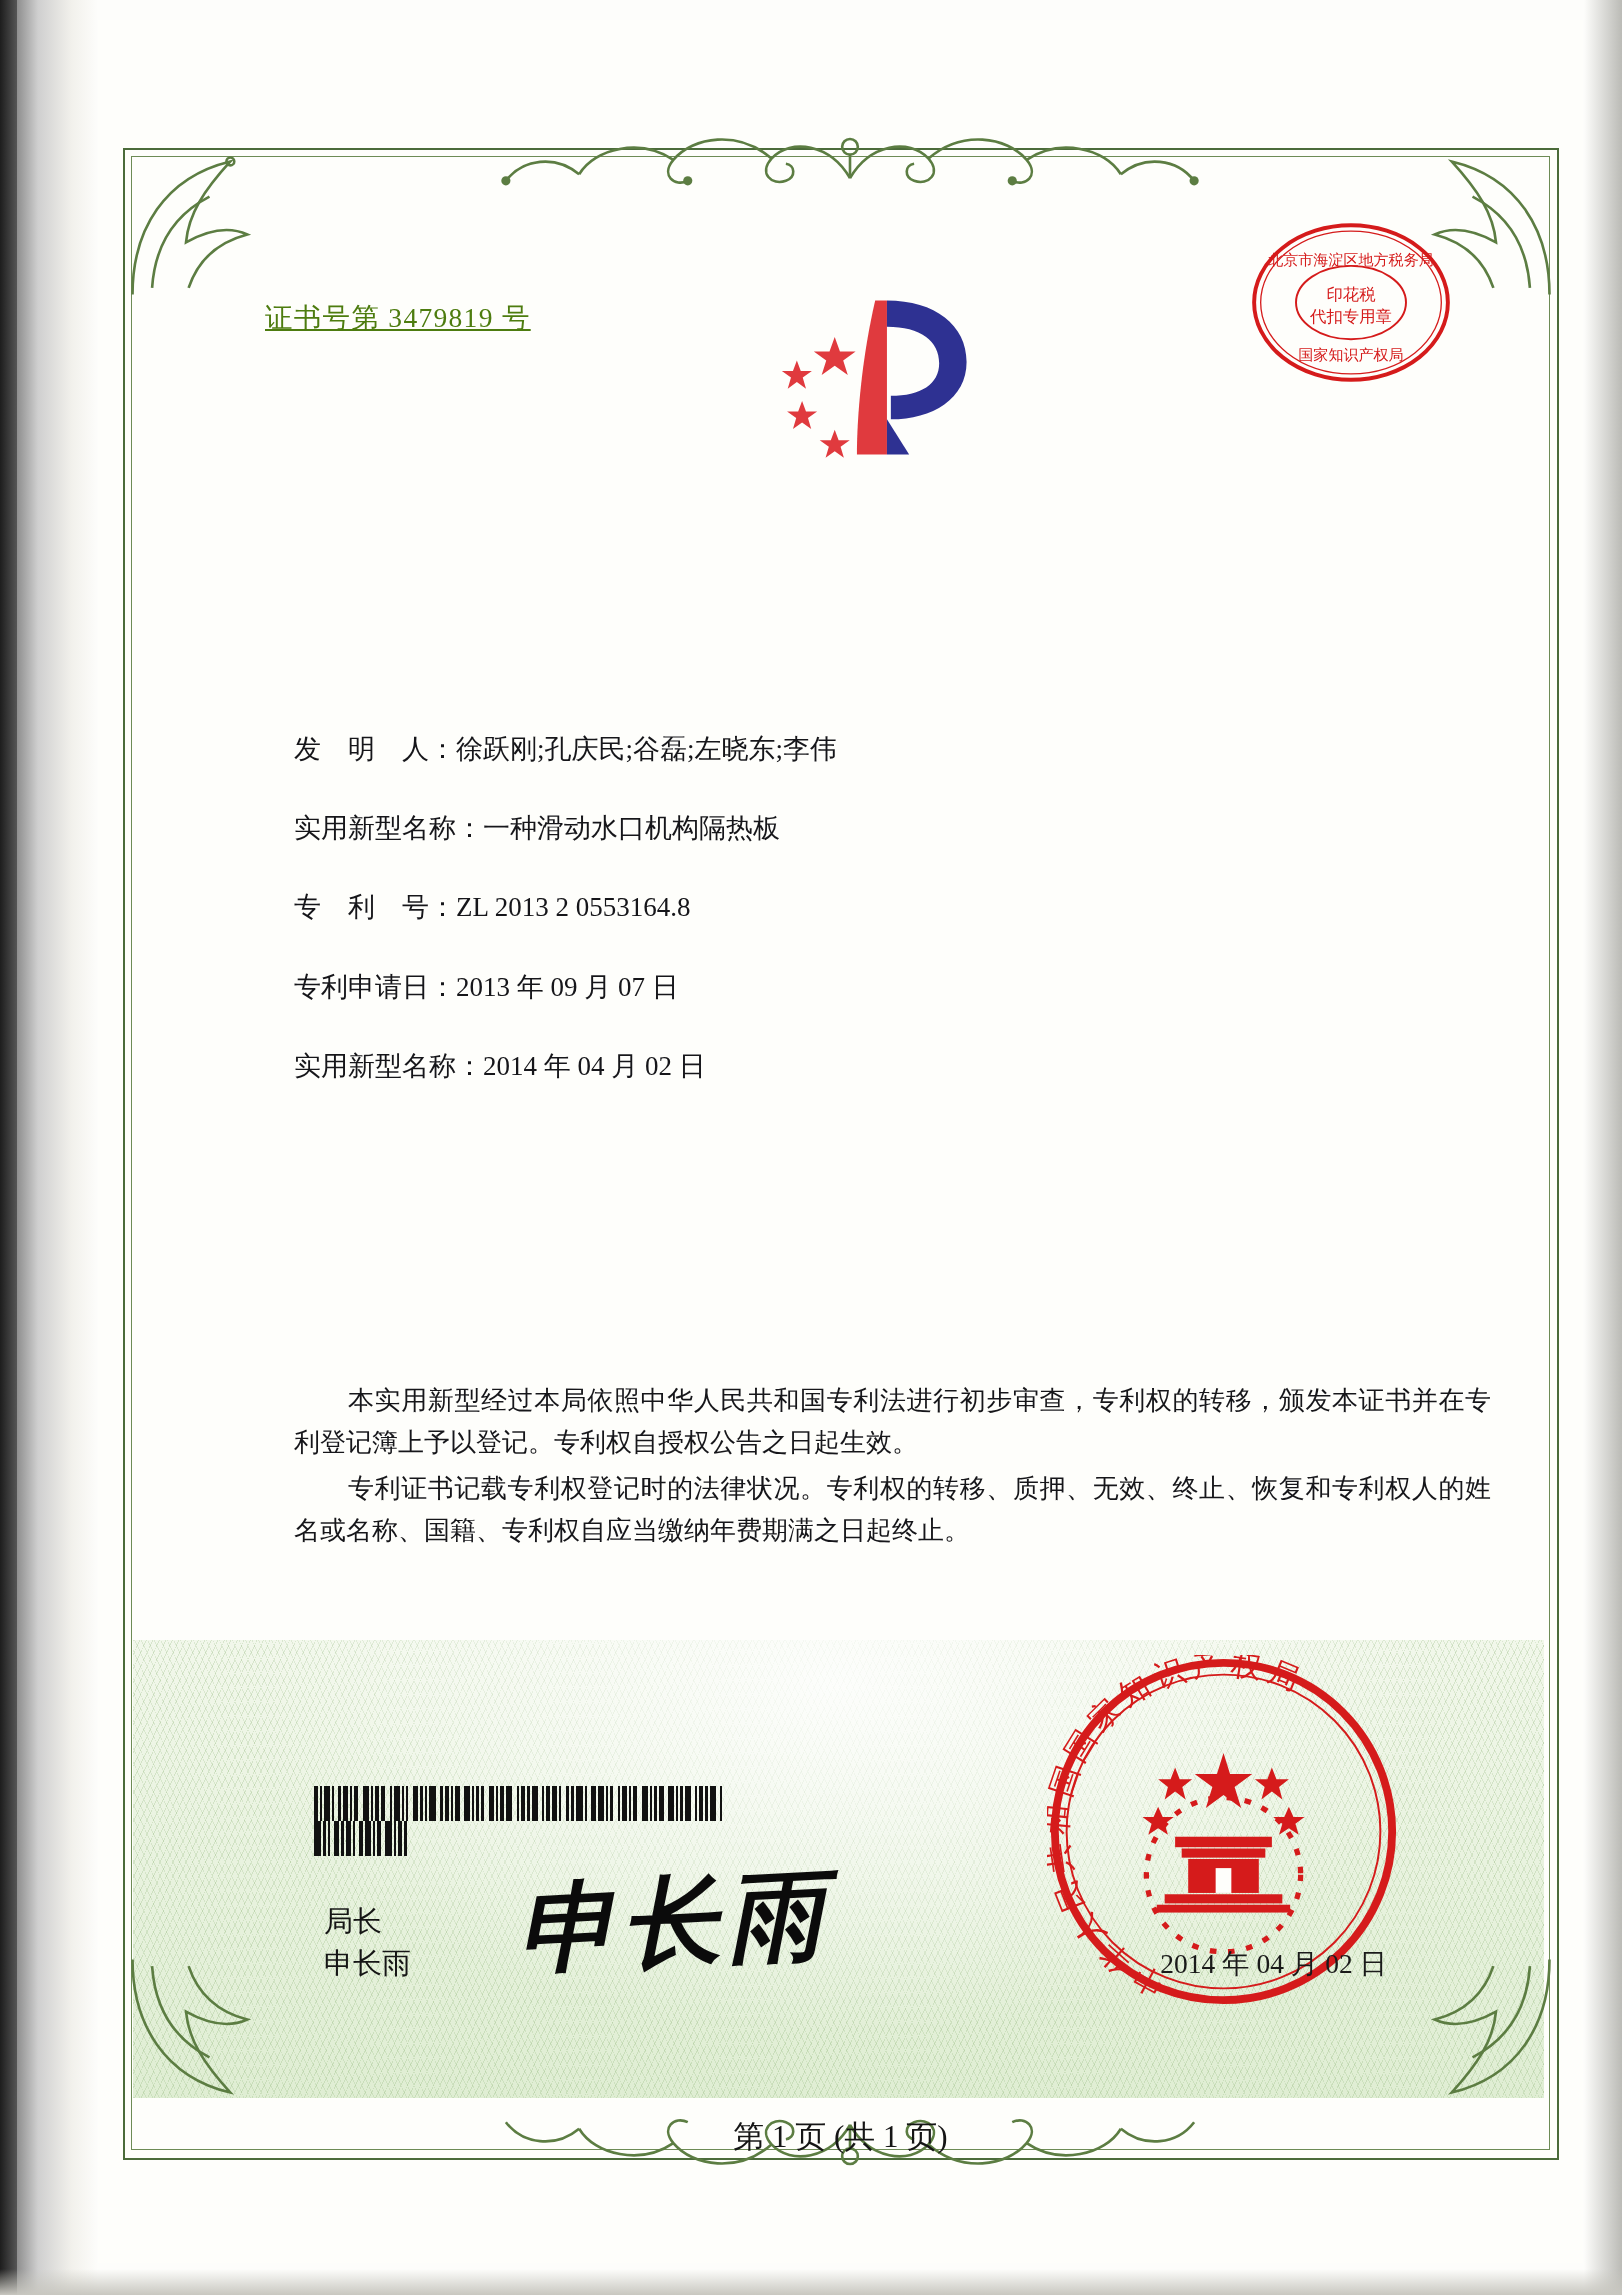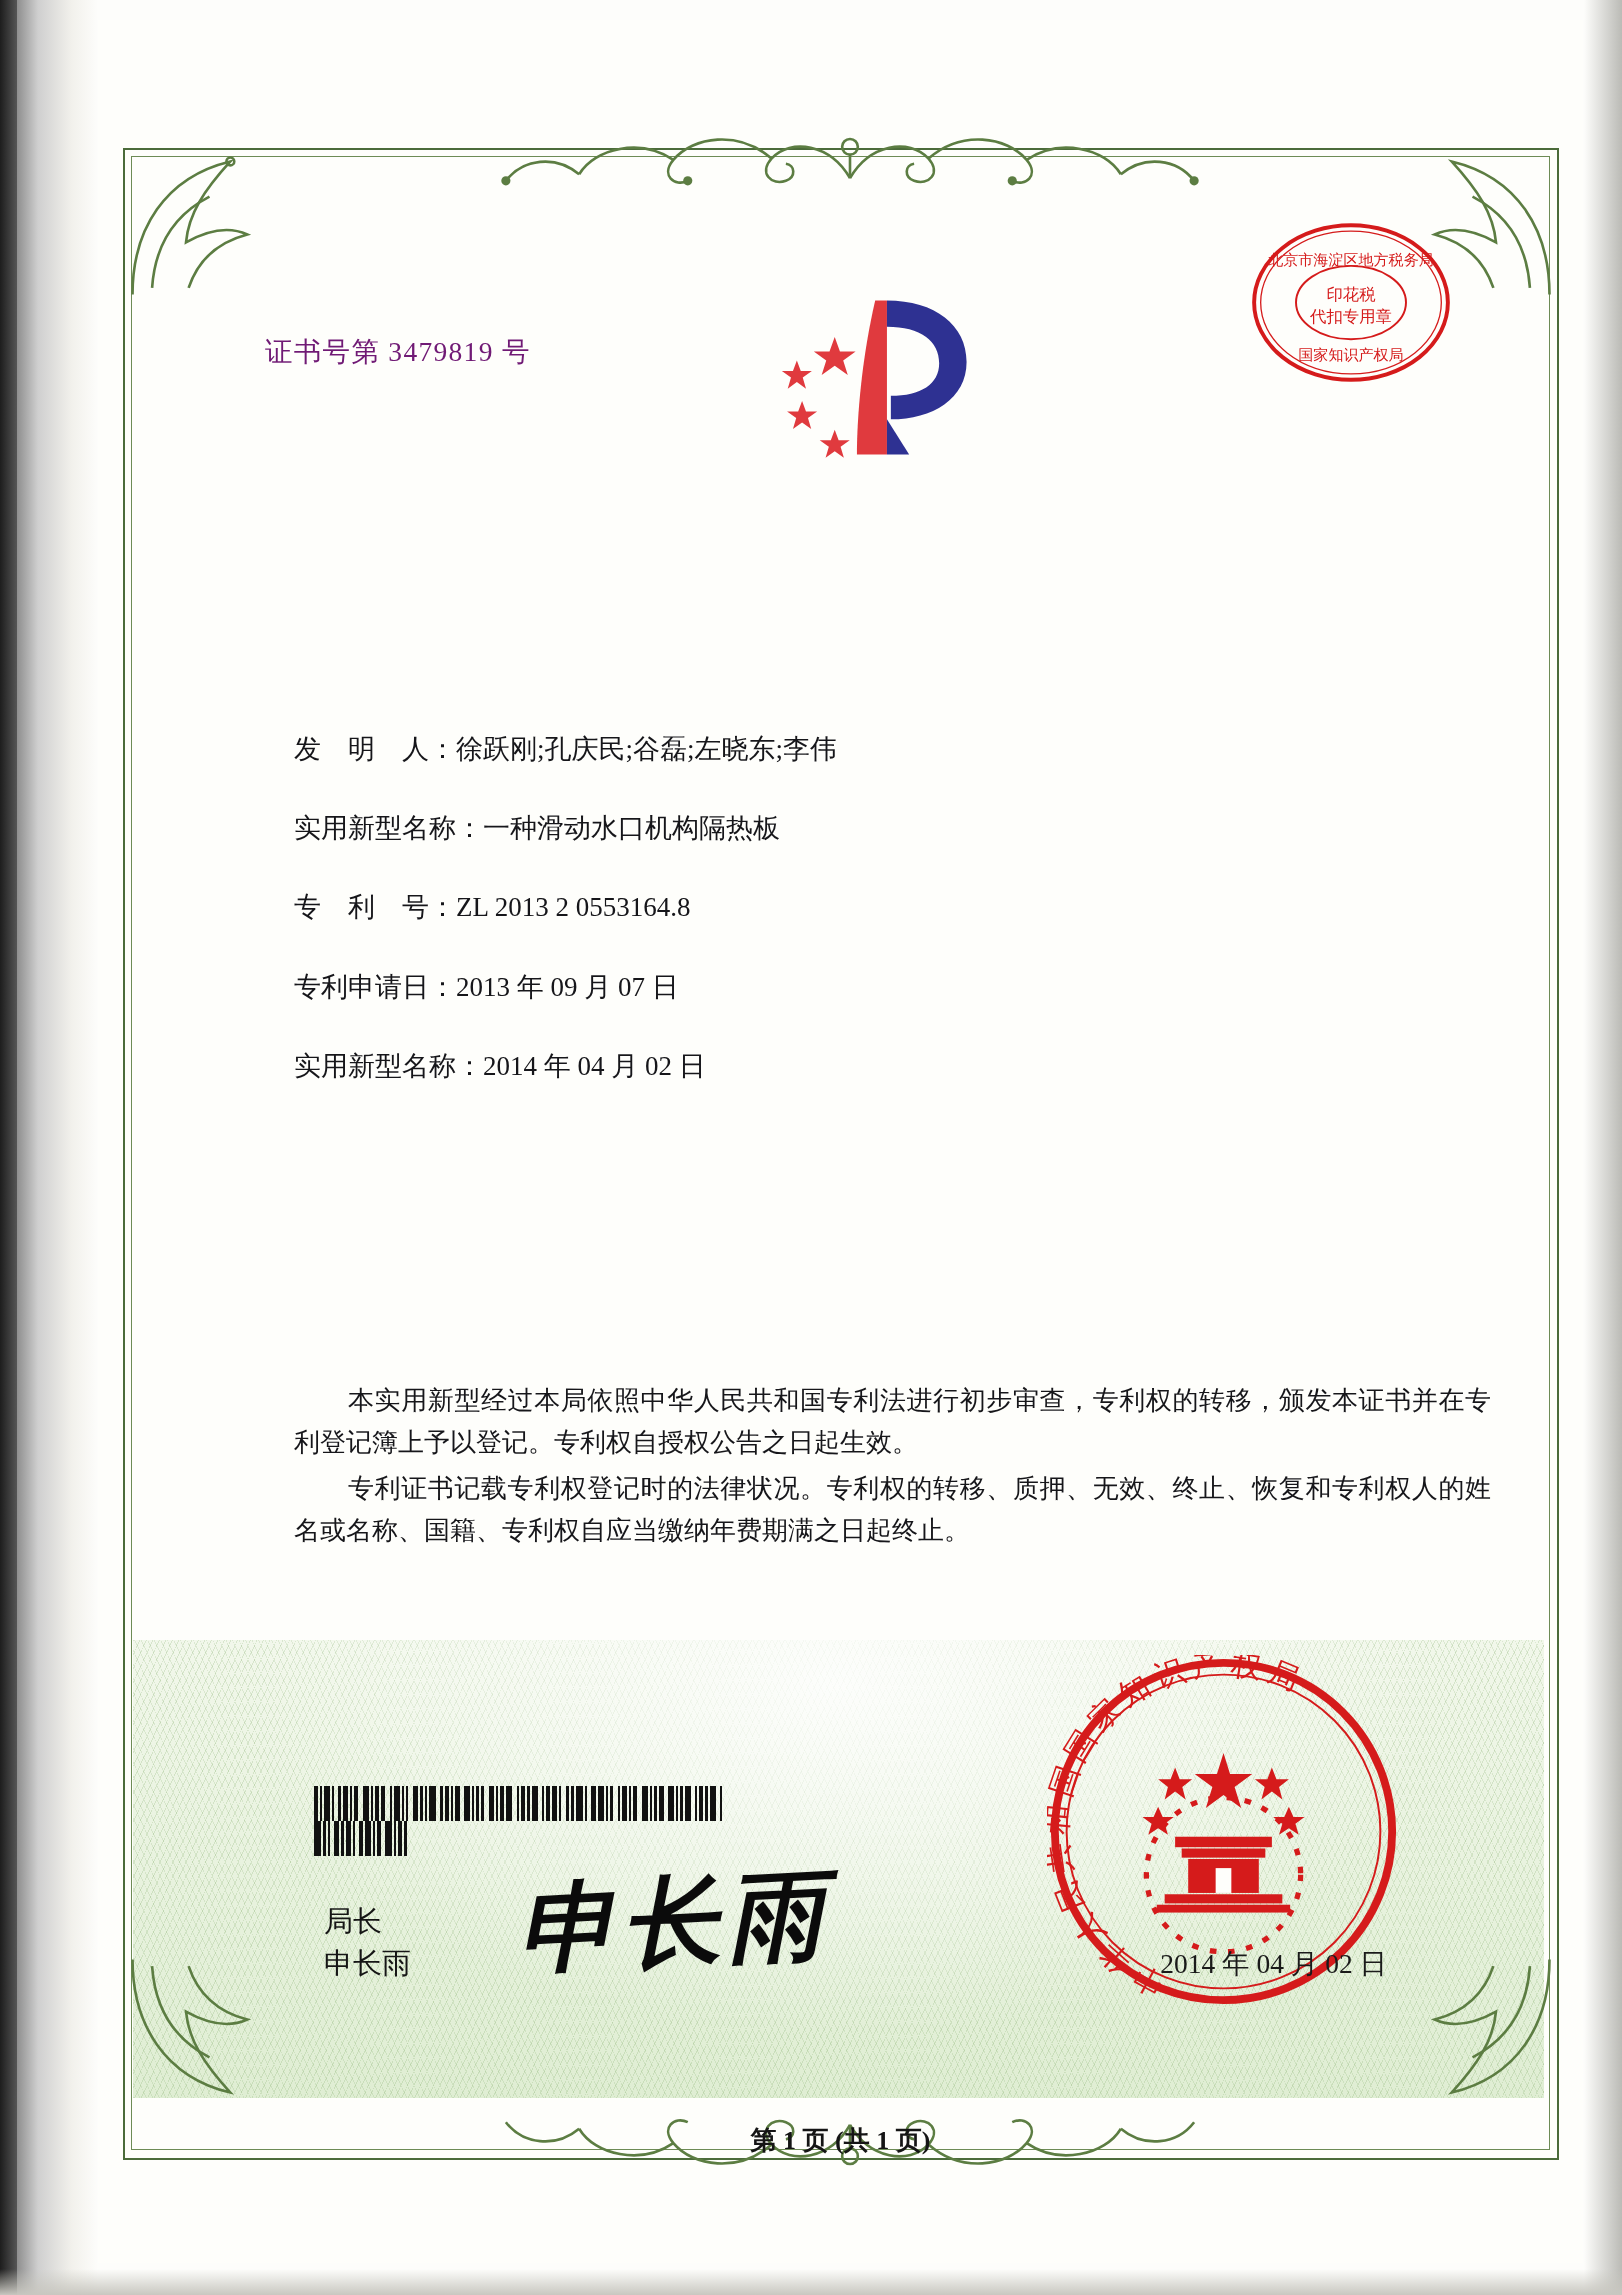--- a/index.html
+++ b/index.html
@@ -113,25 +113,26 @@
   .guilloche::after{
     content:"";
     position:absolute; inset:0;
     background: radial-gradient(ellipse at 50% 10%, rgba(255,255,255,0.85), rgba(255,255,255,0) 60%);
   }
 
   
   .cert-no {
     position: absolute;
     left: 167px;
-    top: 314px;
+    top: 280px;
     font-size: 27.5px;
     letter-spacing: 1.3px;
-    color: #701a75;
+    color: #4d7c0f;
     white-space: nowrap;
+    text-decoration: underline;
   }
   .logo {
     position: absolute;
     left: 661px;
     top: 271px;
     width: 235px;
     height: 177px;
   }
 
   
@@ -247,23 +248,22 @@
     color: #1a1a1a;
     white-space: nowrap;
   }
 
   
   .footer {
     position: absolute;
     left: 0; right: 0;
     bottom: 105px;
     text-align: center;
-    font-size: 26px;
+    font-size: 31px;
     color: #151515;
-    font-weight: bold;
   }
 </style>
 </head>
 <body>
 
 <div class="scan"></div>
 <div class="scan-left-shadow"></div>
 <div class="scan-edge-dark"></div>
 <div class="scan-right-shadow"></div>
 <div class="scan-bottom-shadow"></div>

